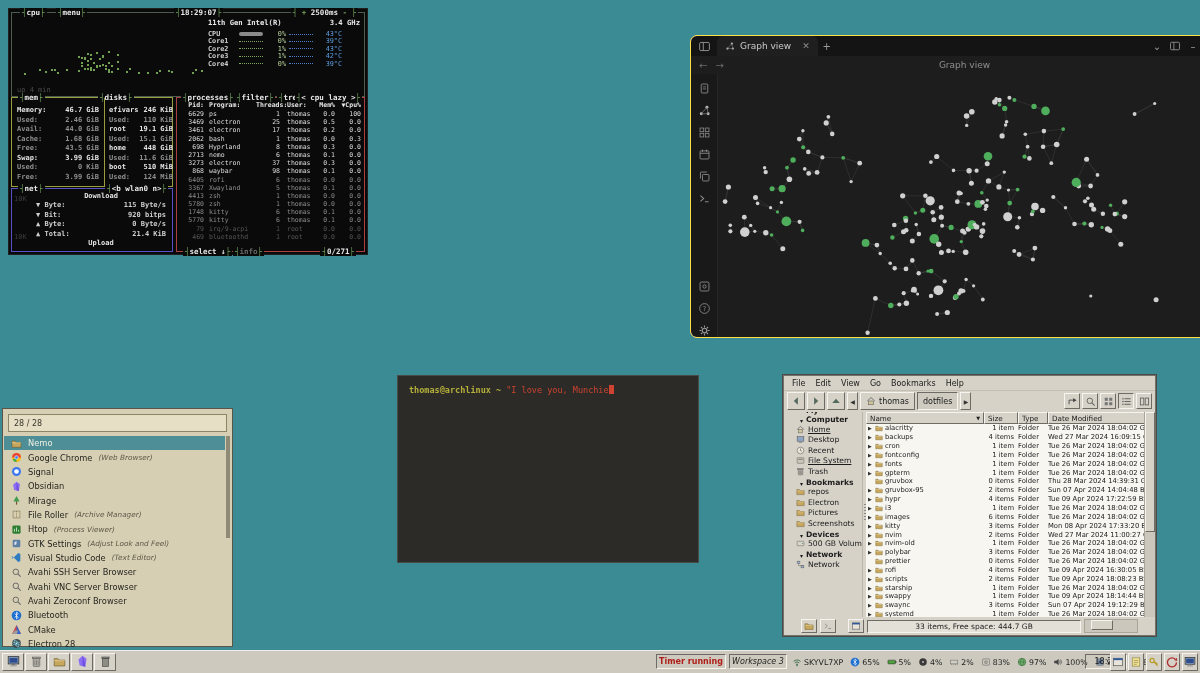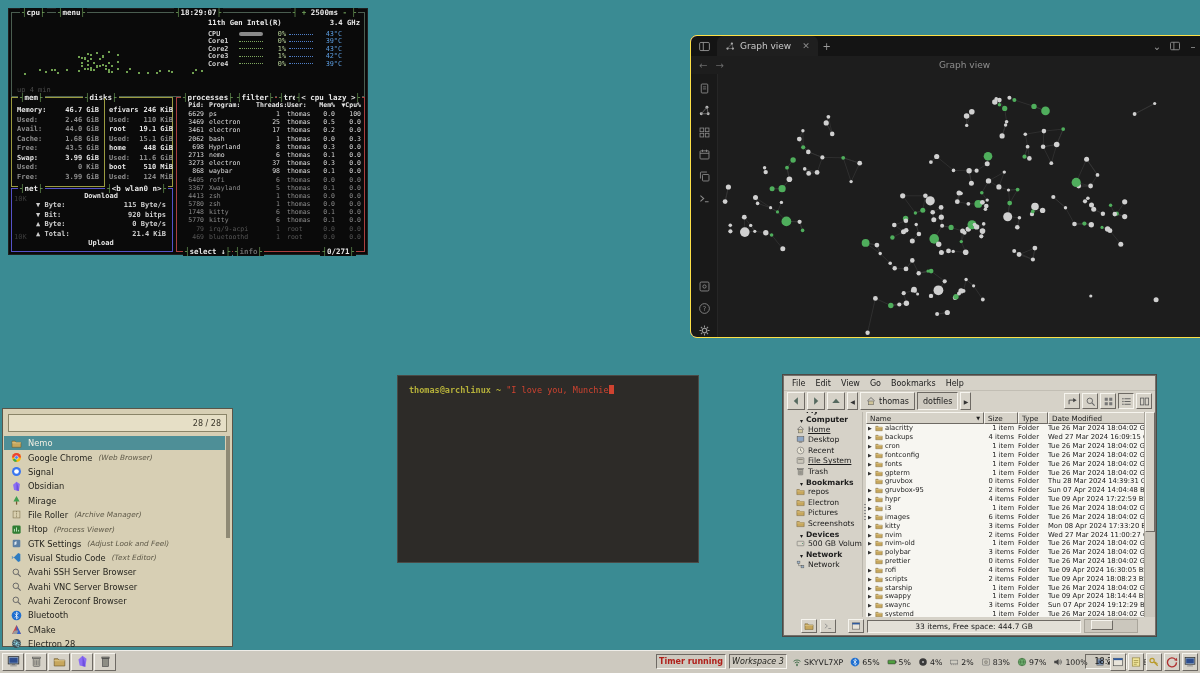--- a/index.html
+++ b/index.html
@@ -101,21 +101,21 @@
   .fdate{white-space:nowrap;}
   #fm-vscroll{position:absolute;right:0;top:36px;width:10px;bottom:18px;background:#cbc7bd;border-left:1px solid #a9a59b;}
   #fm-vscroll .thumb{position:absolute;left:0;right:0;top:0;height:120px;}
   #fm-status{position:absolute;left:0;bottom:0;right:0;height:18px;display:flex;align-items:center;gap:3px;padding:0 17px;}
   #fm-status .field{flex:1;height:13px;font-size:7.5px;justify-content:center;background:#e3e0d7;}
   #fm-hscroll{width:52px;height:12px;background:#cbc7bd;position:relative;border:1px solid #a9a59b;}
   #fm-hscroll .thumb{position:absolute;left:6px;top:0;width:22px;height:10px;}
 
   
   #rofi{left:2px;top:408px;width:231px;height:239px;background:#d7cfb4;border:1px solid #5a5548;}
-  #rofi-input{position:absolute;left:5px;top:5px;right:5px;height:16px;background:#e6dfc6;border:1px solid #8a8468;display:flex;align-items:center;justify-content:flex-end;padding:0 5px;font-size:8px;color:#3a362a;}
+  #rofi-input{position:absolute;left:5px;top:5px;right:5px;height:16px;background:#e6dfc6;border:1px solid #8a8468;display:flex;align-items:center;padding:0 5px;font-size:8px;color:#3a362a;}
   #rofi-list{position:absolute;left:1px;top:27px;right:7px;bottom:2px;}
   .litem{height:14.35px;display:flex;align-items:center;gap:6px;padding-left:7px;font-size:8.3px;color:#26251f;}
   .litem.selected{background:#4e8f97;color:#f2efe2;}
   .litem .desc{font-style:italic;font-size:7.3px;color:#5e5948;}
   #rofi-scroll{position:absolute;right:2px;top:27px;width:4px;bottom:4px;}
   #rofi-scroll .thumb{position:absolute;left:0;width:4px;top:0;height:102px;background:#8f8a75;}
 
   
   #taskbar{position:absolute;left:0;bottom:0;width:1200px;height:22px;background:#cdc9bf;border-top:1px solid #efede8;}
   .tkbtn{position:absolute;top:1.5px;width:22px;height:18px;}
@@ -238,21 +238,21 @@
             <span class="coreload">0%</span>
             <span class="meter blue"></span>
             <span class="coretemp">39°C</span>
           </div>
         </div>
       <span id="uptime">up 4 min</span>
     </div>
 
     <div class="bbox" id="mem-box">
       <span class="btab" style="left:6px"><i>┤</i><span>mem</span><i>├</i></span>
-      <span class="btab" style="left:71px"><i>┤</i><span>disks</span><i>├</i></span>
+      <span class="btab" style="left:86px"><i>┤</i><span>disks</span><i>├</i></span>
       <div class="kvcol" id="mem-col">
           <div class="kvrow bright">
             <span class="kl">Memory:</span>
             <span class="kv">46.7 GiB</span>
           </div>
           <div class="kvrow">
             <span class="kl">Used:</span>
             <span class="kv">2.46 GiB</span>
           </div>
           <div class="kvrow">

